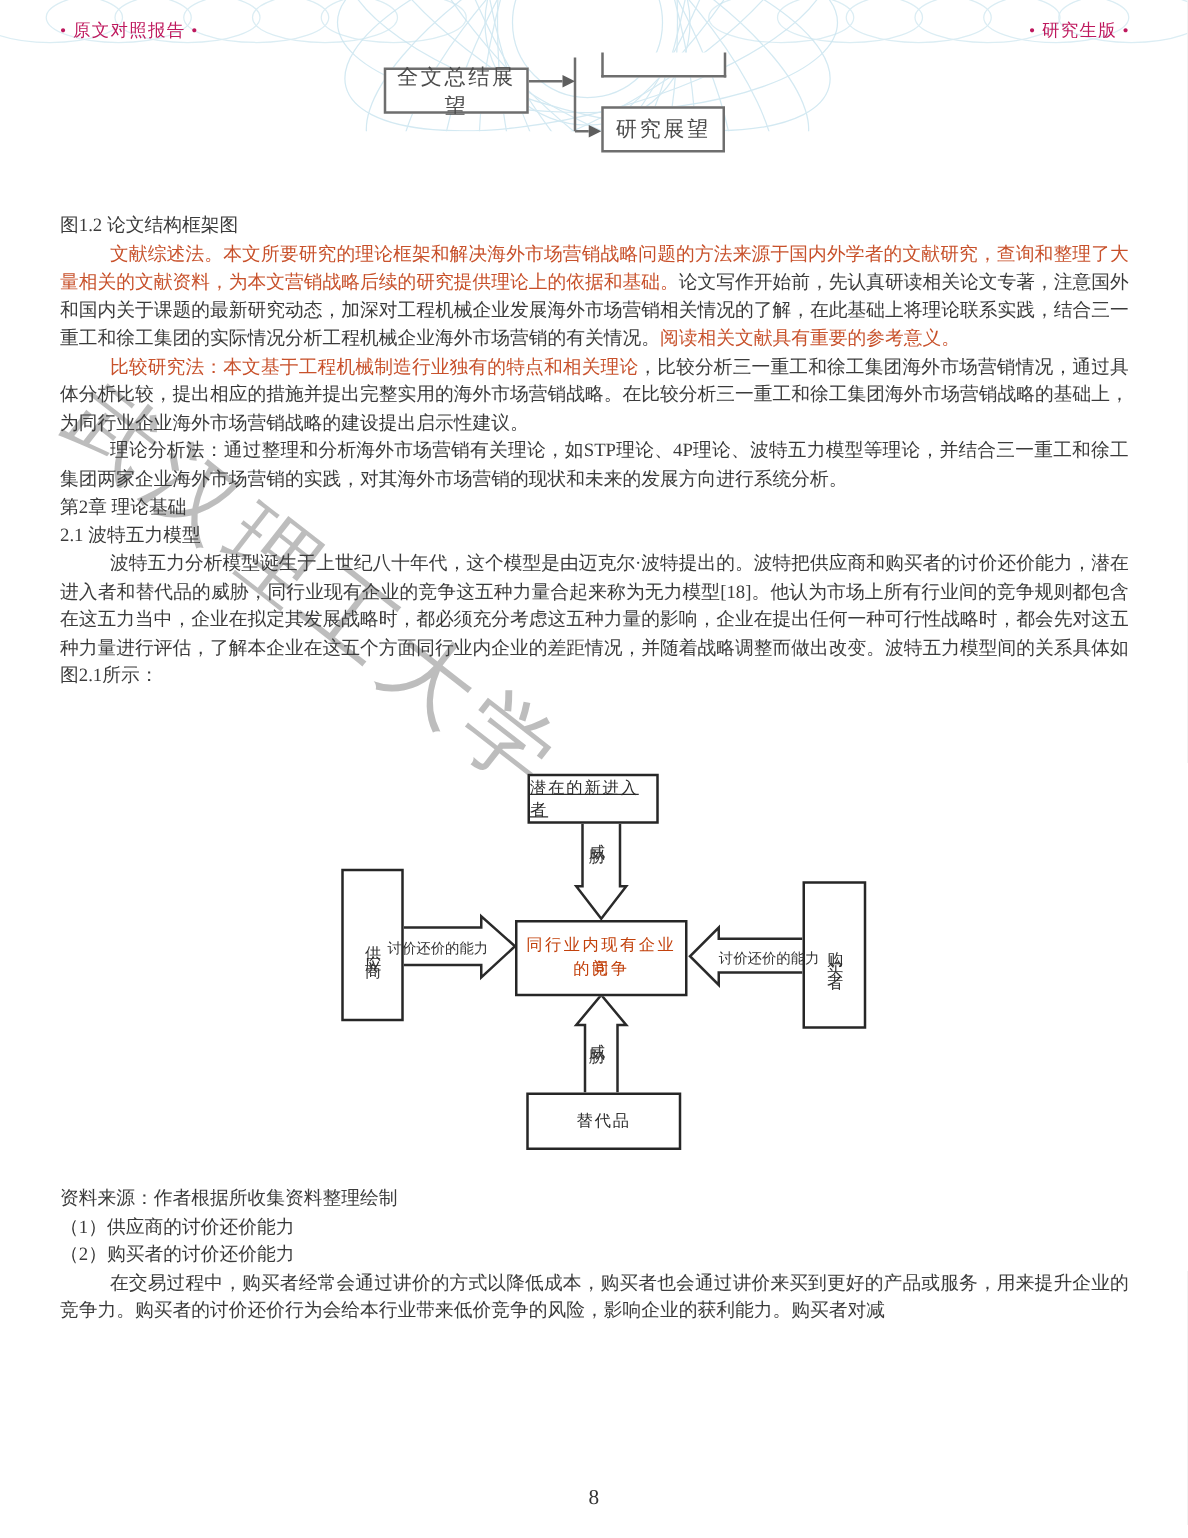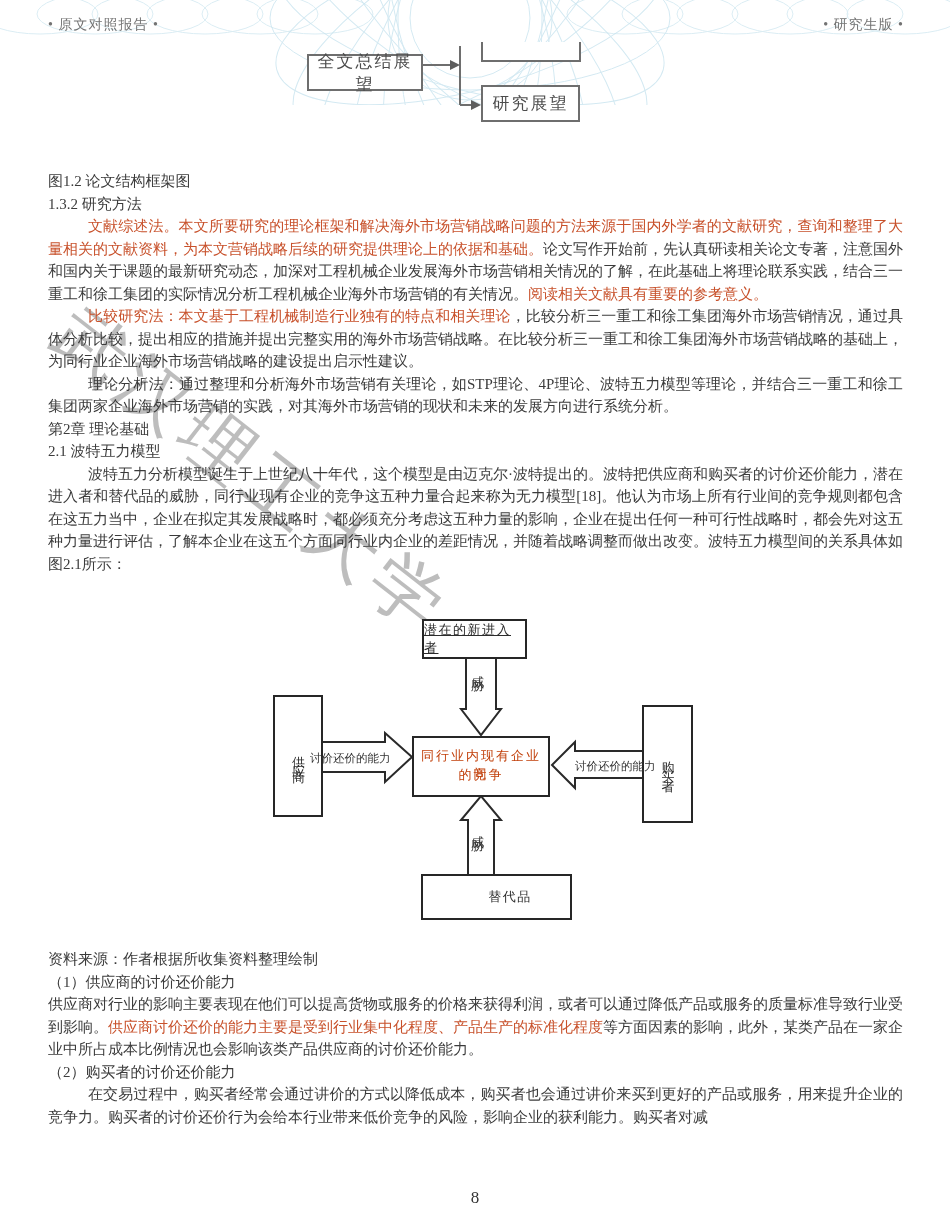--- a/index.html
+++ b/index.html
@@ -3,21 +3,21 @@
 <meta charset="utf-8">
 <style>
   html,body{margin:0;padding:0;background:#e9e9e9;}
   .page{
     position:relative;width:950px;height:1230px;margin:0 auto;
     background:#fff;overflow:hidden;
     font-family:"Liberation Serif","DejaVu Serif",serif;
     color:#3b3b3b;
   }
   
-  .hdr{position:absolute;top:16px;font-size:14px;color:#737373;letter-spacing:1px;}
+  .hdr{position:absolute;top:16px;font-size:14px;color:#be185d;letter-spacing:1px;}
   .hdr.left{left:48px;}
   .hdr.right{right:46px;margin-left:48px;}
   
   .guilloche{position:absolute;top:0;left:0;z-index:0;pointer-events:none;}
   
   .watermark{
     position:absolute;left:92px;top:286px;z-index:1;
     font-size:72px;letter-spacing:8px;color:rgba(135,135,135,0.55);
     transform:rotate(38deg);transform-origin:left top;
     white-space:nowrap;pointer-events:none;font-family:"Liberation Sans","DejaVu Sans",sans-serif;
@@ -113,21 +113,20 @@
         <path d="M171 60 L181 65 L171 70 Z"></path>
       </g>
     </svg>
     <div class="gbox" style="left:7px;top:14px;width:112px;height:33px;">全文总结展望</div>
     <div class="gbox cut" style="left:181px;top:2px;width:96px;height:18px;"></div>
     <div class="gbox" style="left:181px;top:45px;width:95px;height:33px;font-family:Liberation Serif, serif;">研究展望</div>
   </div>
 
   <div class="tblock" style="top:170px;">
       <p><span>图1.2  论文结构框架图</span></p>
-      <p><span>1.3.2 研究方法</span></p>
       <p class="indent"><span class="red">文献综述法。本文所要研究的理论框架和解决海外市场营销战略问题的方法来源于国内外学者的文献研究，查询和整理了大量相关的文献资料，为本文营销战略后续的研究提供理论上的依据和基础。</span><span>论文写作开始前，先认真研读相关论文专著，注意国外和国内关于课题的最新研究动态，加深对工程机械企业发展海外市场营销相关情况的了解，在此基础上将理论联系实践，结合三一重工和徐工集团的实际情况分析工程机械企业海外市场营销的有关情况。</span><span class="red">阅读相关文献具有重要的参考意义。</span></p>
       <p class="indent"><span class="red">比较研究法：本文基于工程机械制造行业独有的特点和相关理论</span><span>，比较分析三一重工和徐工集团海外市场营销情况，通过具体分析比较，提出相应的措施并提出完整实用的海外市场营销战略。在比较分析三一重工和徐工集团海外市场营销战略的基础上，为同行业企业海外市场营销战略的建设提出启示性建议。</span></p>
       <p class="indent"><span>理论分析法：通过整理和分析海外市场营销有关理论，如STP理论、4P理论、波特五力模型等理论，并结合三一重工和徐工集团两家企业海外市场营销的实践，对其海外市场营销的现状和未来的发展方向进行系统分析。</span></p>
       <p><span>第2章 理论基础</span></p>
       <p><span>2.1 波特五力模型</span></p>
       <p class="indent"><span>波特五力分析模型诞生于上世纪八十年代，这个模型是由迈克尔·波特提出的。波特把供应商和购买者的讨价还价能力，潜在进入者和替代品的威胁，同行业现有企业的竞争这五种力量合起来称为无力模型[18]。他认为市场上所有行业间的竞争规则都包含在这五力当中，企业在拟定其发展战略时，都必须充分考虑这五种力量的影响，企业在提出任何一种可行性战略时，都会先对这五种力量进行评估，了解本企业在这五个方面同行业内企业的差距情况，并随着战略调整而做出改变。波特五力模型间的关系具体如图2.1所示：</span></p>
     </div>
 
   <div class="fig5">
     <svg width="440" height="315" viewBox="0 0 440 315">
@@ -143,31 +142,30 @@
 
     <div class="fbox" style="left:152px;top:124px;width:134px;height:57px;">
       <div class="cbl" style="top:9px;">同行业内现有企业间</div>
       <div class="cbl" style="top:28px;">的竞争</div>
     </div>
 
     <div class="fbox vert" style="left:13px;top:83px;width:46px;height:118px;letter-spacing:7px;">供应商</div>
 
     <div class="fbox vert" style="left:382px;top:93px;width:47px;height:114px;letter-spacing:9px;">购买者</div>
 
-    <div class="fbox hc" style="left:161px;top:262px;width:120px;height:42px;padding-left:27px;">替代品</div>
+    <div class="fbox hc" style="left:161px;top:262px;width:120px;height:42px;">替代品</div>
 
     <div class="albl vert" style="left:208px;top:53px;height:46px;">威胁</div>
     <div class="albl vert" style="left:208px;top:213px;height:46px;">威胁</div>
     <div class="albl h" style="left:50px;top:139px;">讨价还价的能力</div>
     <div class="albl h" style="left:315px;top:147px;">讨价还价的能力</div>
   </div>
 
   <div class="tblock" style="top:948px;">
       <p><span>资料来源：作者根据所收集资料整理绘制</span></p>
       <p><span>（1）供应商的讨价还价能力</span></p>
-      <p><span>供应商对行业的影响主要表现在他们可以提高货物或服务的价格来获得利润，或者可以通过降低产品或服务的质量标准导致行业受到影响。</span><span class="red">供应商讨价还价的能力主要是受到行业集中化程度、产品生产的标准化程度</span><span>等方面因素的影响，此外，某类产品在一家企业中所占成本比例情况也会影响该类产品供应商的讨价还价能力。</span></p>
       <p><span>（2）购买者的讨价还价能力</span></p>
       <p class="indent"><span>在交易过程中，购买者经常会通过讲价的方式以降低成本，购买者也会通过讲价来买到更好的产品或服务，用来提升企业的竞争力。购买者的讨价还价行为会给本行业带来低价竞争的风险，影响企业的获利能力。购买者对减</span></p>
     </div>
 
   <div class="pageno">8</div>
 
 </div>
 
 </body></html>

